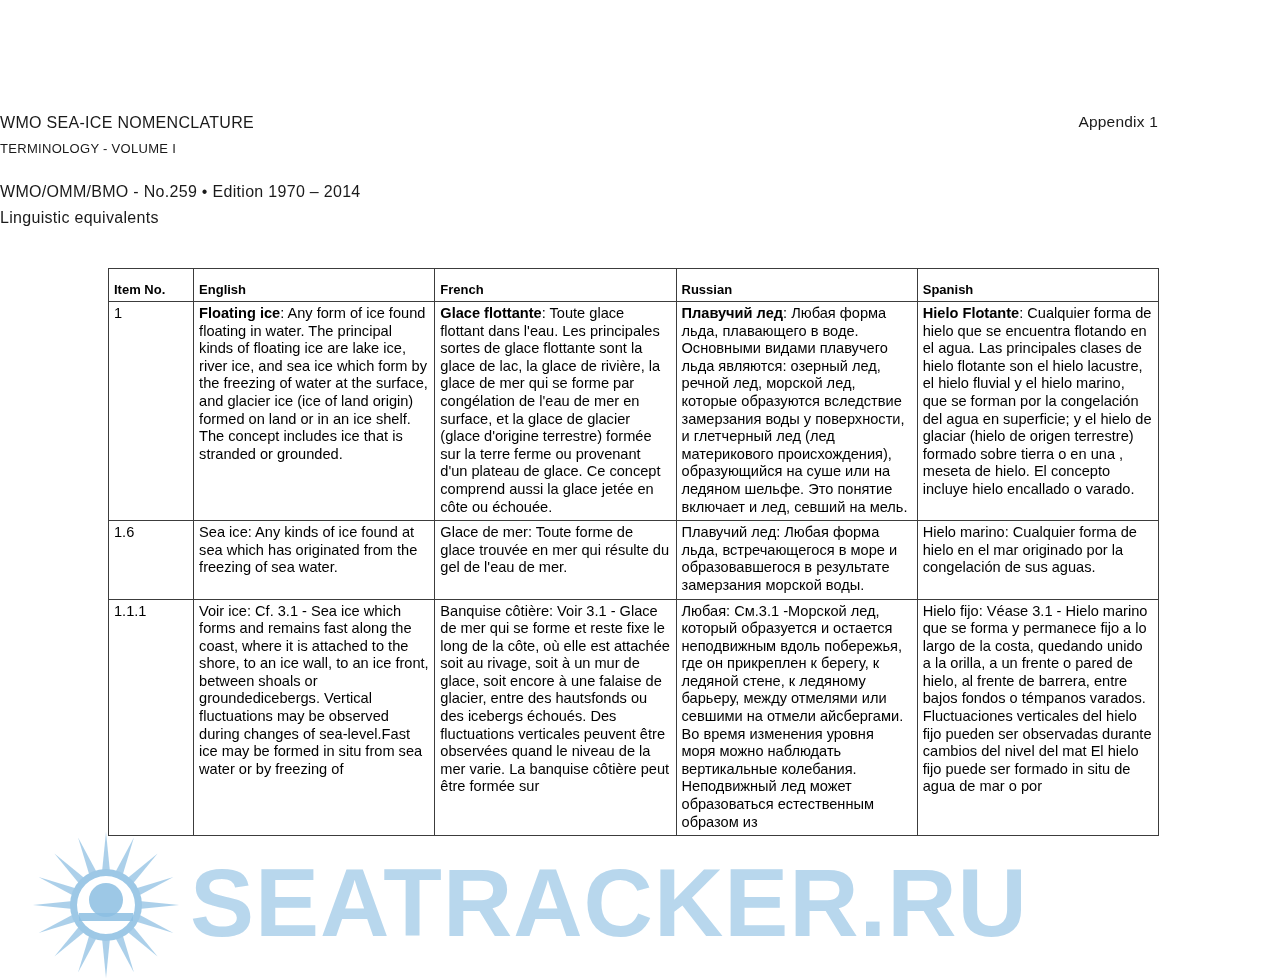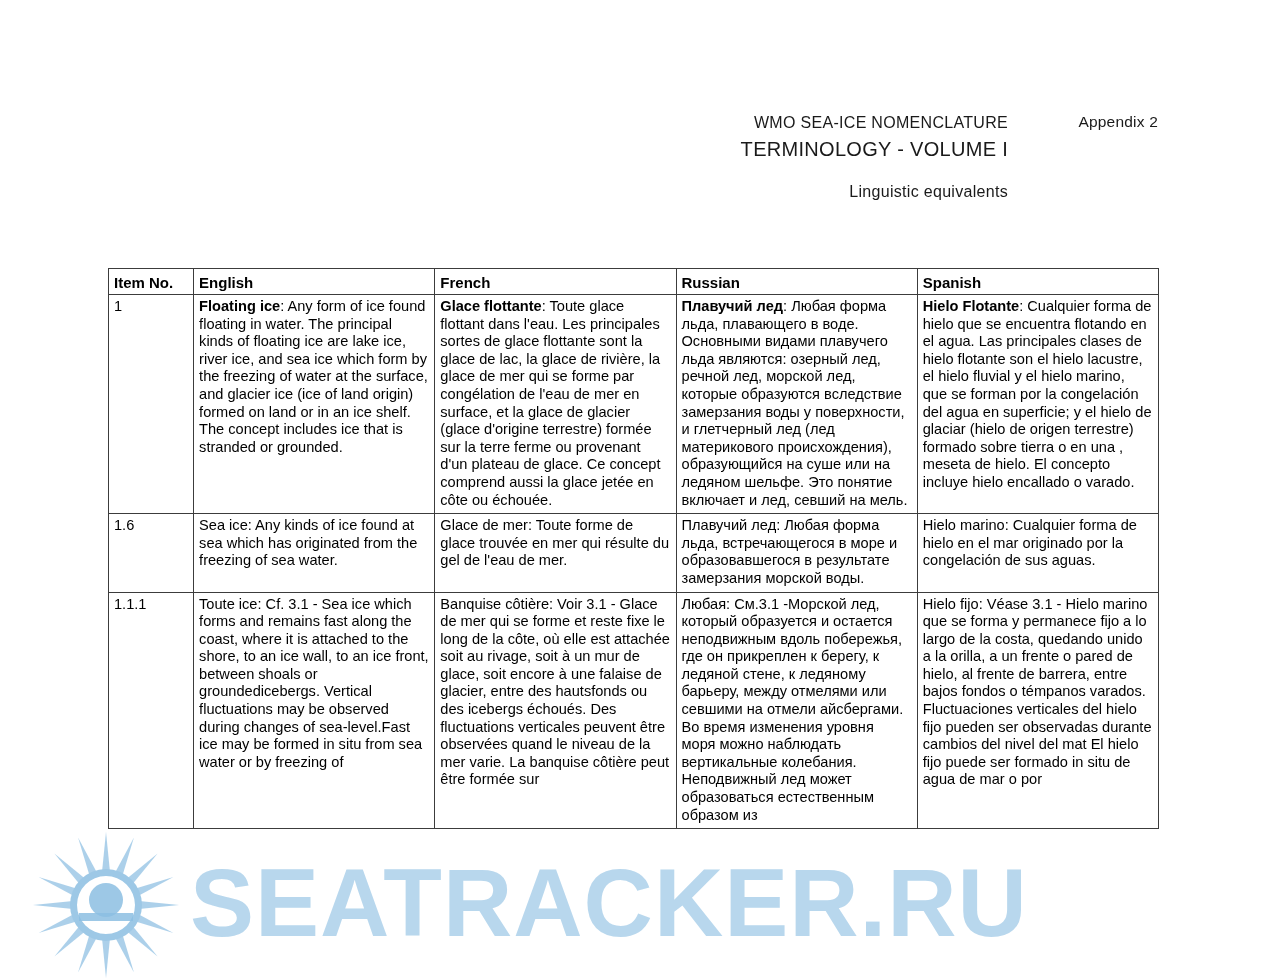--- a/index.html
+++ b/index.html
@@ -26,31 +26,30 @@
     right: 108px;
     font-size: 15.5px;
     color: #1a1a1a;
     letter-spacing: 0.2px;
   }
   .title-block {
     position: absolute;
     top: 110px;
     left: 0;
     width: 1008px;
-    text-align: right;
+    text-align: left;
   }
   .title-line {
     font-size: 16px;
     line-height: 26px;
     color: #1a1a1a;
     letter-spacing: 0.3px;
   }
   .title-line.small-caps {
-    font-size: 20px;
-    padding-left: 8px;
+    font-size: 13px;
   }
   .title-gap {
     height: 17px;
   }
   table.nomen {
     position: absolute;
     top: 268px;
     left: 108px;
     width: 1051px;
     border-collapse: collapse;
@@ -60,23 +59,23 @@
     border: 1px solid #3c3c3c;
     vertical-align: top;
     padding: 3px 5px 4px 5px;
     font-size: 14.6px;
     line-height: 17.6px;
     text-align: left;
     font-weight: normal;
   }
   table.nomen th {
     font-weight: bold;
-    font-size: 15px;
+    font-size: 13px;
     line-height: 18px;
-    padding-top: 5px;
+    padding-top: 12px;
     padding-bottom: 2px;
   }
   col.c-item { width: 85px; }
   col.c-lang { width: 241px; }
   .defterm { font-weight: bold; margin-top: 14px; }
   
   .watermark {
     position: absolute;
     left: 4px;
     top: 0;
@@ -147,26 +146,27 @@
     margin-left: -27px;
     margin-top: 8px;
     background: rgba(140, 190, 226, 0.85);
   }
 </style>
 </head>
 <body>
 
 <div class="page">
 
-  <div class="appendix-label">Appendix 2</div>
+  <div class="appendix-label">Appendix 1</div>
 
   <div class="title-block">
     <div class="title-line">WMO SEA-ICE NOMENCLATURE</div>
     <div class="title-line small-caps">TERMINOLOGY - VOLUME I</div>
     <div class="title-gap"></div>
+    <div class="title-line">WMO/OMM/BMO - No.259 • Edition 1970 – 2014</div>
     <div class="title-line">Linguistic equivalents</div>
   </div>
 
   <table class="nomen">
     <colgroup>
       <col class="c-item">
       <col class="c-lang">
       <col class="c-lang">
       <col class="c-lang">
       <col class="c-lang">
@@ -190,21 +190,21 @@
       </tr>
       <tr>
         <td>1.6</td>
         <td><span>Sea ice</span><span>: Any kinds of ice found at sea which has originated from the freezing of sea water.</span></td>
         <td><span>Glace de mer</span><span>: Toute forme de glace trouvée en mer qui résulte du gel de l'eau de mer.</span></td>
         <td><span>Плавучий лед</span><span>: Любая форма льда, встречающегося в море и образовавшегося в результате замерзания морской воды.</span></td>
         <td><span>Hielo marino</span><span>: Cualquier forma de hielo en el mar originado por la congelación de sus aguas.</span></td>
       </tr>
       <tr>
         <td>1.1.1</td>
-        <td><span>Toute ice</span><span>: Cf. 3.1 - Sea ice which forms and remains fast along the coast, where it is attached to the shore, to an ice wall, to an ice front, between shoals or groundedicebergs. Vertical fluctuations may be observed during changes of sea-level.Fast ice may be formed in situ from sea water or by freezing of</span></td>
+        <td><span>Voir ice</span><span>: Cf. 3.1 - Sea ice which forms and remains fast along the coast, where it is attached to the shore, to an ice wall, to an ice front, between shoals or groundedicebergs. Vertical fluctuations may be observed during changes of sea-level.Fast ice may be formed in situ from sea water or by freezing of</span></td>
         <td><span>Banquise côtière</span><span>: Voir 3.1 - Glace de mer qui se forme et reste fixe le long de la côte, où elle est attachée soit au rivage, soit à un mur de glace, soit encore à une falaise de glacier, entre des hautsfonds ou des icebergs échoués. Des fluctuations verticales peuvent être observées quand le niveau de la mer varie. La banquise côtière peut être formée sur</span></td>
         <td><span>Любая</span><span>: См.3.1 -Морской лед, который образуется и остается неподвижным вдоль побережья, где он прикреплен к берегу, к ледяной стене, к ледяному барьеру, между отмелями или севшими на отмели айсбергами. Во время изменения уровня моря можно наблюдать вертикальные колебания. Неподвижный лед может образоваться естественным образом из</span></td>
         <td><span>Hielo fijo</span><span>: Véase 3.1 - Hielo marino que se forma y permanece fijo a lo largo de la costa, quedando unido a la orilla, a un frente o pared de hielo, al frente de barrera, entre bajos fondos o témpanos varados. Fluctuaciones verticales del hielo fijo pueden ser observadas durante cambios del nivel del mat El hielo fijo puede ser formado in situ de agua de mar o por</span></td>
       </tr>
     </tbody>
   </table>
 
   <div class="watermark">
     <div class="wm-sun">
       <div class="sun-ray" style="transform: rotate(0deg) translateY(-38px);"></div>

